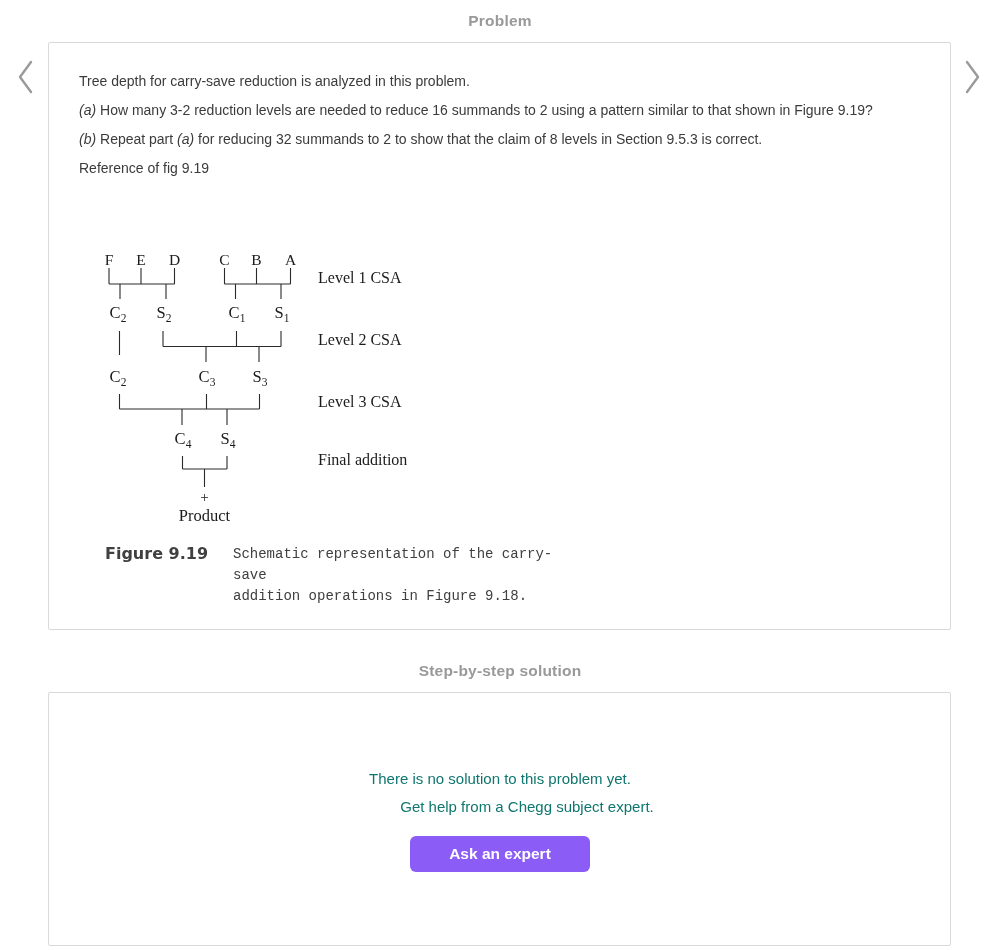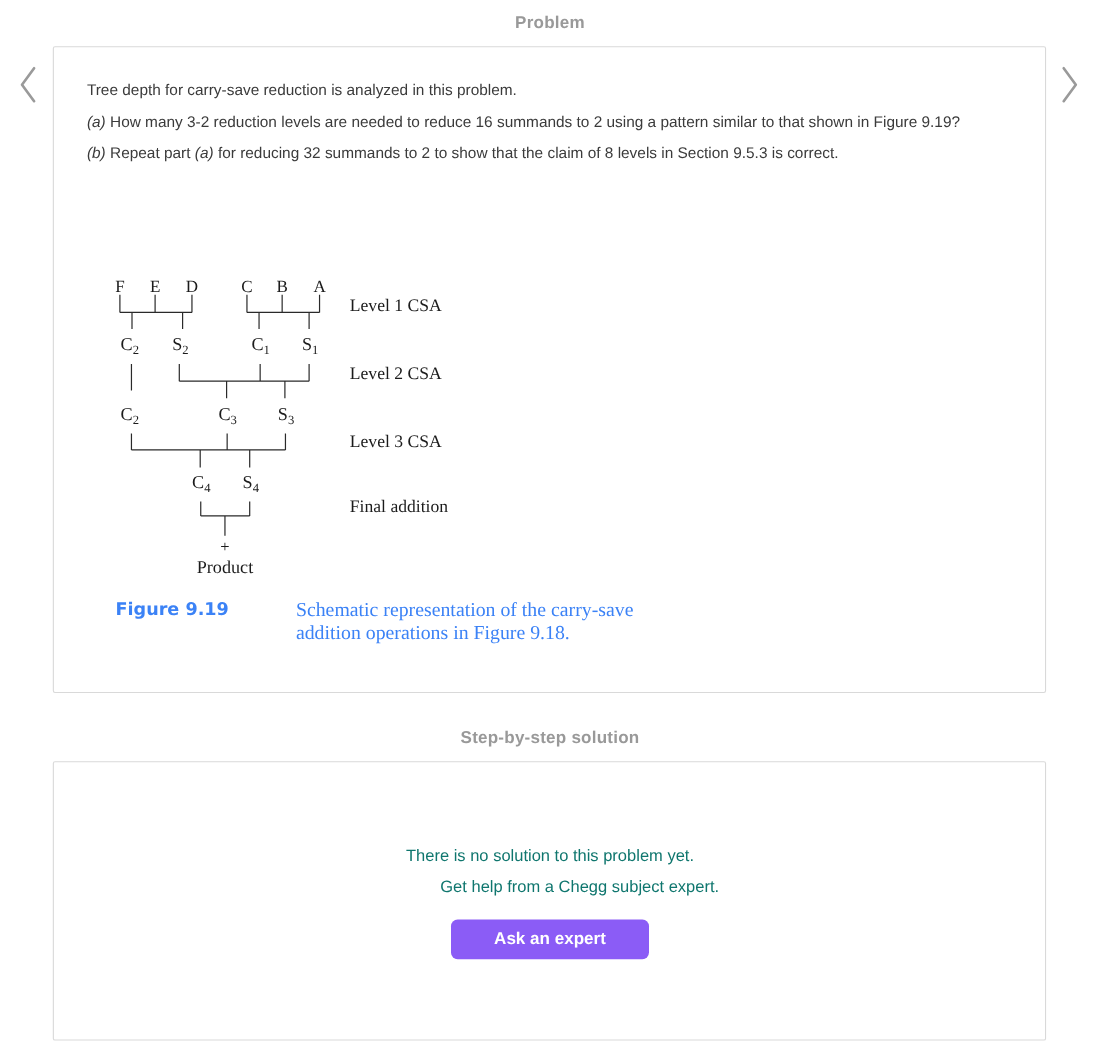--- a/index.html
+++ b/index.html
@@ -25,30 +25,29 @@
   #next-btn{left:958px;}
   .problem-text{
     position:absolute;left:30px;top:28px;width:843px;
     font-size:14px;line-height:21px;color:#3b3b3b;
   }
   .problem-text p{margin:0 0 8px 0;}
   .it{font-style:italic;}
   #figure-svg{position:absolute;left:47px;top:203px;}
   .fig-caption{
     position:absolute;left:56px;top:501px;display:flex;align-items:flex-start;
-    color:#3b82f6;
-    gap:36px;
+    color:#404040;
   }
   .fig-caption-label{
     width:128px;font-size:16px;font-weight:bold;
     font-family:"DejaVu Sans",sans-serif;flex:none;
   }
   .fig-caption-text{
-    width:320px;font-size:18px;line-height:21px;
-    font-family:Liberation Serif, serif;
+    width:320px;font-size:14px;line-height:21px;
+    font-family:Liberation Mono, monospace;
   }
   .fig-caption-text span{display:block;}
   .empty-line{
     position:absolute;left:0;width:100%;text-align:center;
     font-size:15px;color:#0f766e;
   }
   #empty-line-1{top:770px;}
   #empty-line-2{top:798px;padding-left:27px;}
   #ask-expert-btn{
     position:absolute;top:836px;left:50%;transform:translateX(-50%);
@@ -79,20 +78,21 @@
     </svg>
   </span>
 </button>
 
 <div class="card" id="problem-card">
 
   <div class="problem-text">
     <p><span>Tree depth for carry-save reduction is analyzed in this problem.</span></p>
     <p><span class="it">(a)</span><span> How many 3-2 reduction levels are needed to reduce 16 summands to 2 using a pattern similar to that shown in Figure 9.19?</span></p>
     <p><span class="it">(b)</span><span> Repeat part </span><span class="it">(a)</span><span> for reducing 32 summands to 2 to show that the claim of 8 levels in Section 9.5.3 is correct.</span></p>
+    <p><span>Reference of fig 9.19</span></p>
   </div>
 
   <svg id="figure-svg" width="330" height="285" viewBox="95 245 330 285">
 
     <path class="tree-lines" d="
       M108 267 V283 M140 267 V283 M173.5 267 V283
       M108 283 H173.5
       M119 283 V298 M165 283 V298
       M223.5 267 V283 M255.5 267 V283 M289.5 267 V283
       M223.5 283 H289.5

